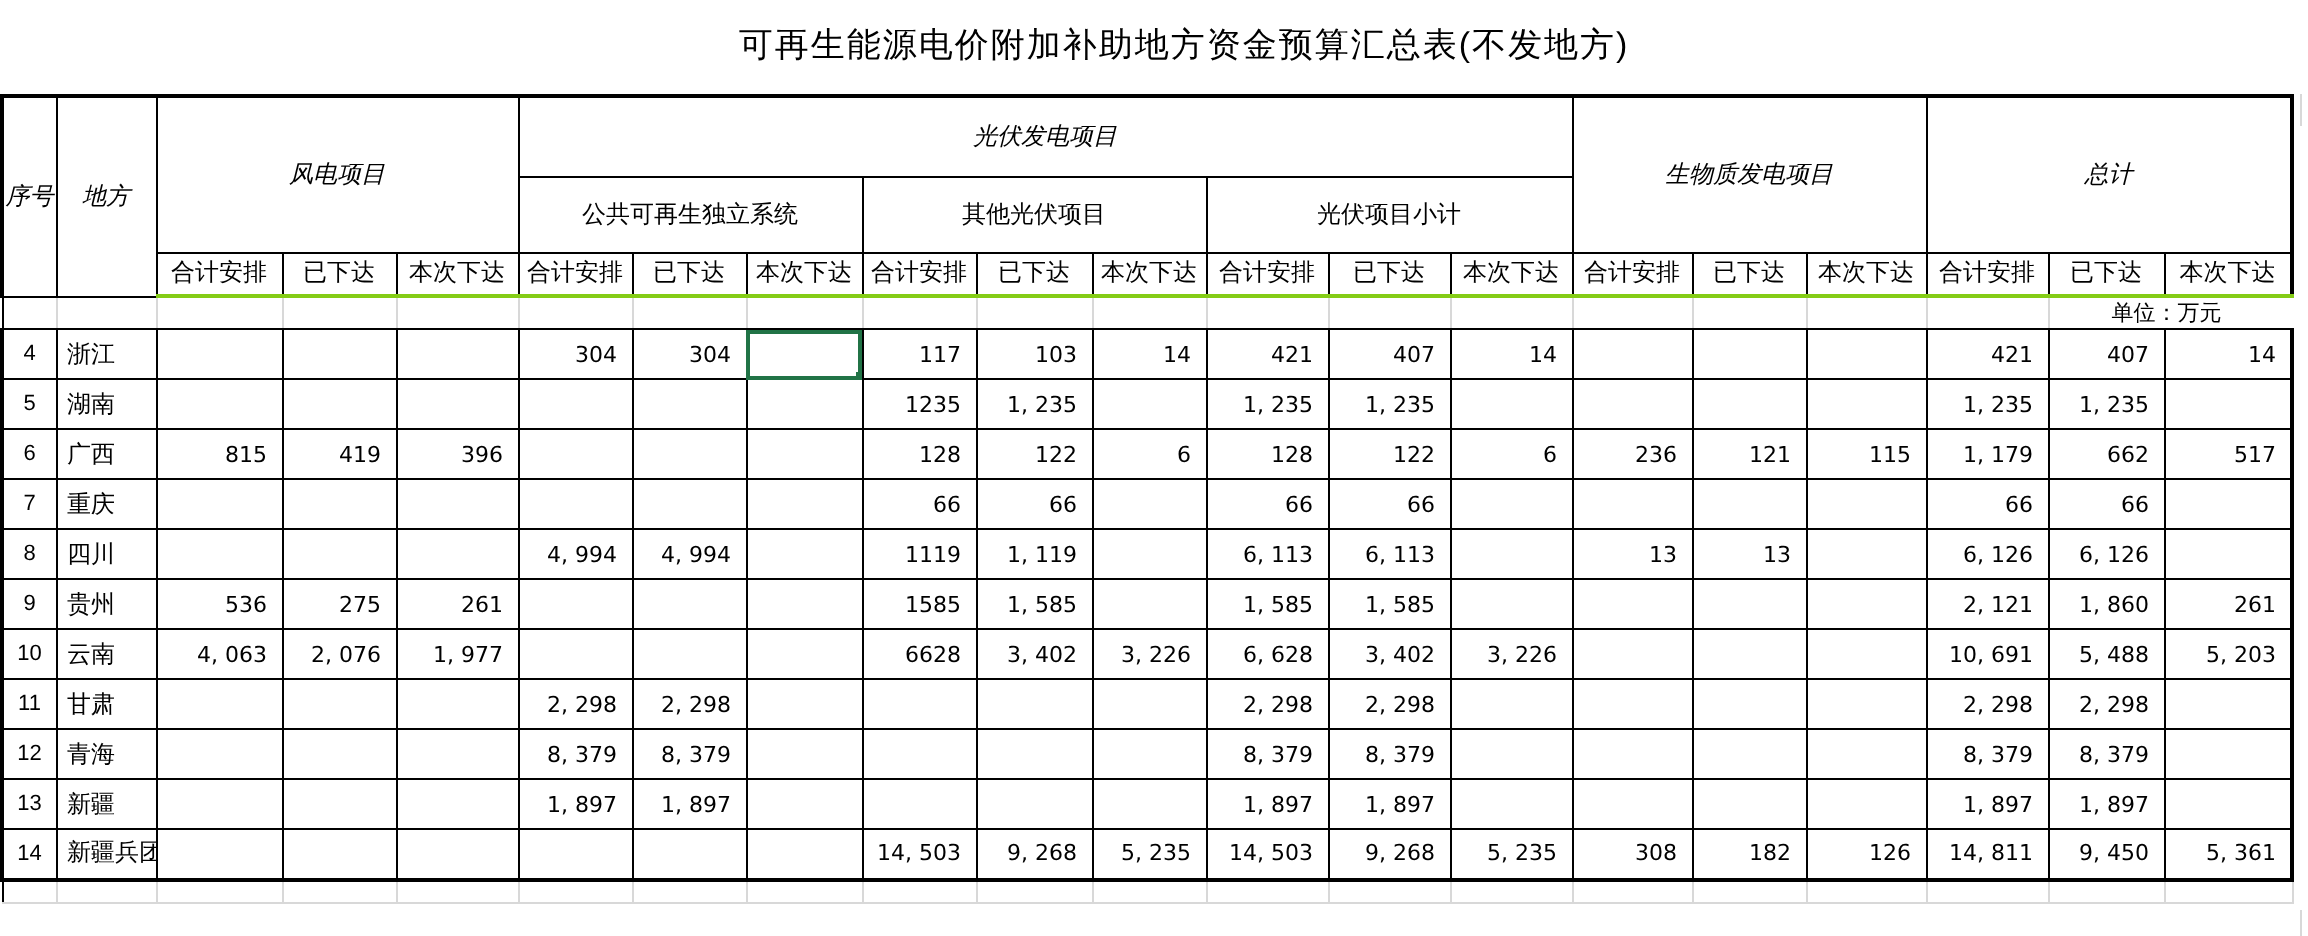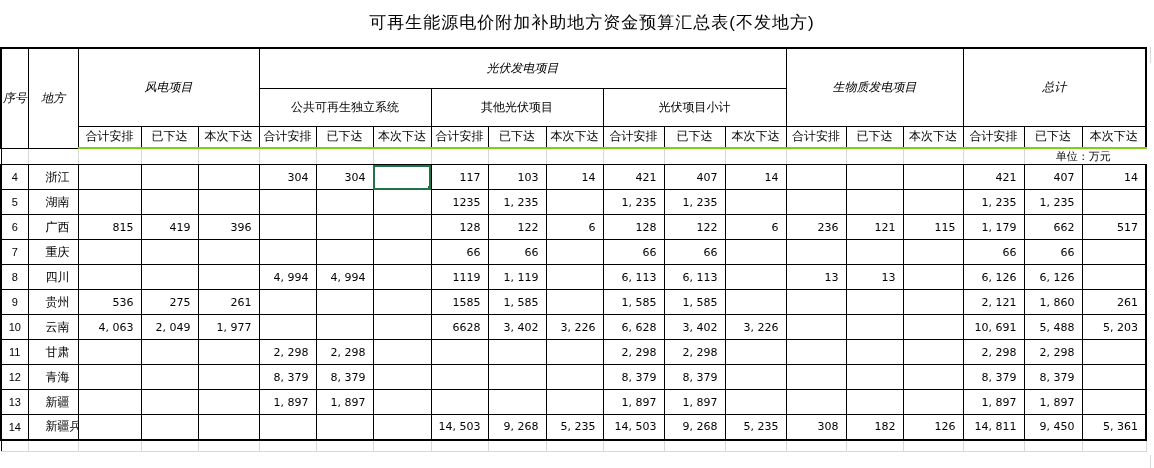--- a/index.html
+++ b/index.html
@@ -22,21 +22,21 @@
   tr.strip td.unit { text-align:center; font-size:11px; padding-right:4px; border-right:none;margin-left:11px; }
   tr.strip2 td { border-right:1px solid #d8d8d8; border-bottom:1px solid #d8d8d8; height:12px; }
 
   
   thead th { border:1px solid #000; font-weight:normal; font-size:12px; text-align:center; background:#fff; }
   tr.h1 th { border-top:2px solid #000; height:40px;font-style:italic; }
   tr.h2 th { height:38px; }
   tr.h3 th { height:22px; border-bottom:2px solid #84cc16; }
   tbody td { border:1px solid #000; height:25px; font-size:11px; background:#fff; }
   td.no { text-align:center; }
-  td.place { text-align:left; padding-left:17px; font-size:12px; }
+  td.place { text-align:left; padding-left:5px; font-size:12px; }
   td.num { text-align:right; padding-right:7px; font-family:"DejaVu Sans", sans-serif; }
   .bl { border-left:2px solid #000 !important; }
   .br { border-right:2px solid #000 !important; }
   tr.last td { border-bottom:2px solid #000; }
 
   
   td.sel { position:relative; outline:2px solid #217346; outline-offset:-2px; }
   td.sel::after { content:""; position:absolute; right:0; bottom:0; width:3px; height:3px; background:#217346; }
 
   .right-gridline { position:absolute; width:1px; background:#d8d8d8; left:1150px; }
@@ -262,21 +262,21 @@
         <td class="num"></td>
         <td class="num"></td>
         <td class="num">2, 121</td>
         <td class="num">1, 860</td>
         <td class="num br">261</td>
       </tr>
       <tr>
         <td class="no bl">10</td>
         <td class="place">云南</td>
         <td class="num">4, 063</td>
-        <td class="num">2, 049</td>
+        <td class="num">2, 076</td>
         <td class="num">1, 977</td>
         <td class="num"></td>
         <td class="num"></td>
         <td class="num"></td>
         <td class="num">6628</td>
         <td class="num">3, 402</td>
         <td class="num">3, 226</td>
         <td class="num">6, 628</td>
         <td class="num">3, 402</td>
         <td class="num">3, 226</td>

